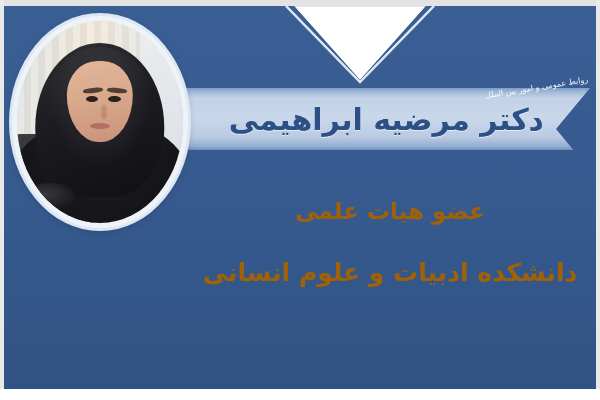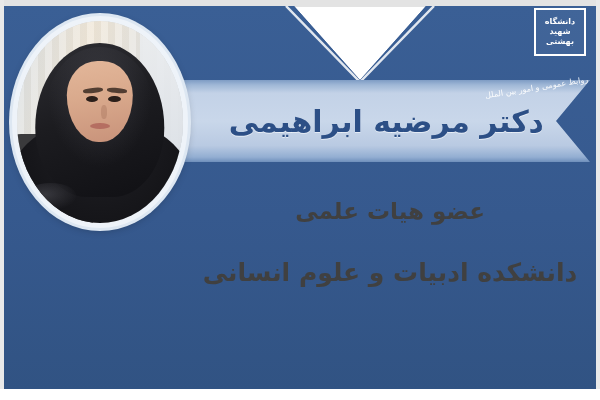--- a/index.html
+++ b/index.html
@@ -65,23 +65,23 @@
     bottom: 0;
     width: 600px;
     height: 11px;
     background: #ffffff;
   }
 
   
   .ribbon {
     position: absolute;
     left: 62px;
-    top: 80px;
+    top: 88px;
     width: 528px;
-    height: 82px;
+    height: 62px;
   }
   .ribbon-body {
     position: absolute;
     inset: 0;
     background: linear-gradient(180deg,
       #7e9cc4 0%, #9fb7d6 6%,
       #c3d2e7 16%, #c9d7ea 50%,
       #b9cae2 80%, #93aed2 94%, #6f8fbb 100%);
     -webkit-clip-path: polygon(0 0, 528px 0, 494px 41px, 528px 82px, 0 82px);
     clip-path: polygon(0 0, 528px 0, 494px 41px, 528px 82px, 0 82px);
@@ -219,21 +219,21 @@
     border-radius: 50%;
   }
 
   
   .subtitle {
     position: absolute;
     left: 190px;
     top: 196px;
     width: 400px;
     text-align: center;
-    color: #404040;
+    color: #a16207;
     direction: rtl;
     line-height: 1.38;
   }
   .subtitle-line1 {
     font-size: 23px;
     font-weight: 700;
     margin-bottom: 2px;
   }
   .subtitle-line2 {
     font-size: 25px;
@@ -326,22 +326,17 @@
       </div>
     </div>
   </div>
 
   <div class="subtitle">
     <div class="subtitle-line1">عضو هیات علمی</div>
     <div class="subtitle-line2">دانشکده ادبیات و علوم انسانی</div>
   </div>
 
   <div class="logo">
-    <div class="logo-mark">
-      <div class="logo-mark-text">دانشگاه
-شهید
-بهشتی</div>
-    </div>
     <div class="logo-script">روابط عمومی و امور بین الملل</div>
   </div>
 
   <div class="bottom-band"></div>
 </div>
 
 </body></html>

